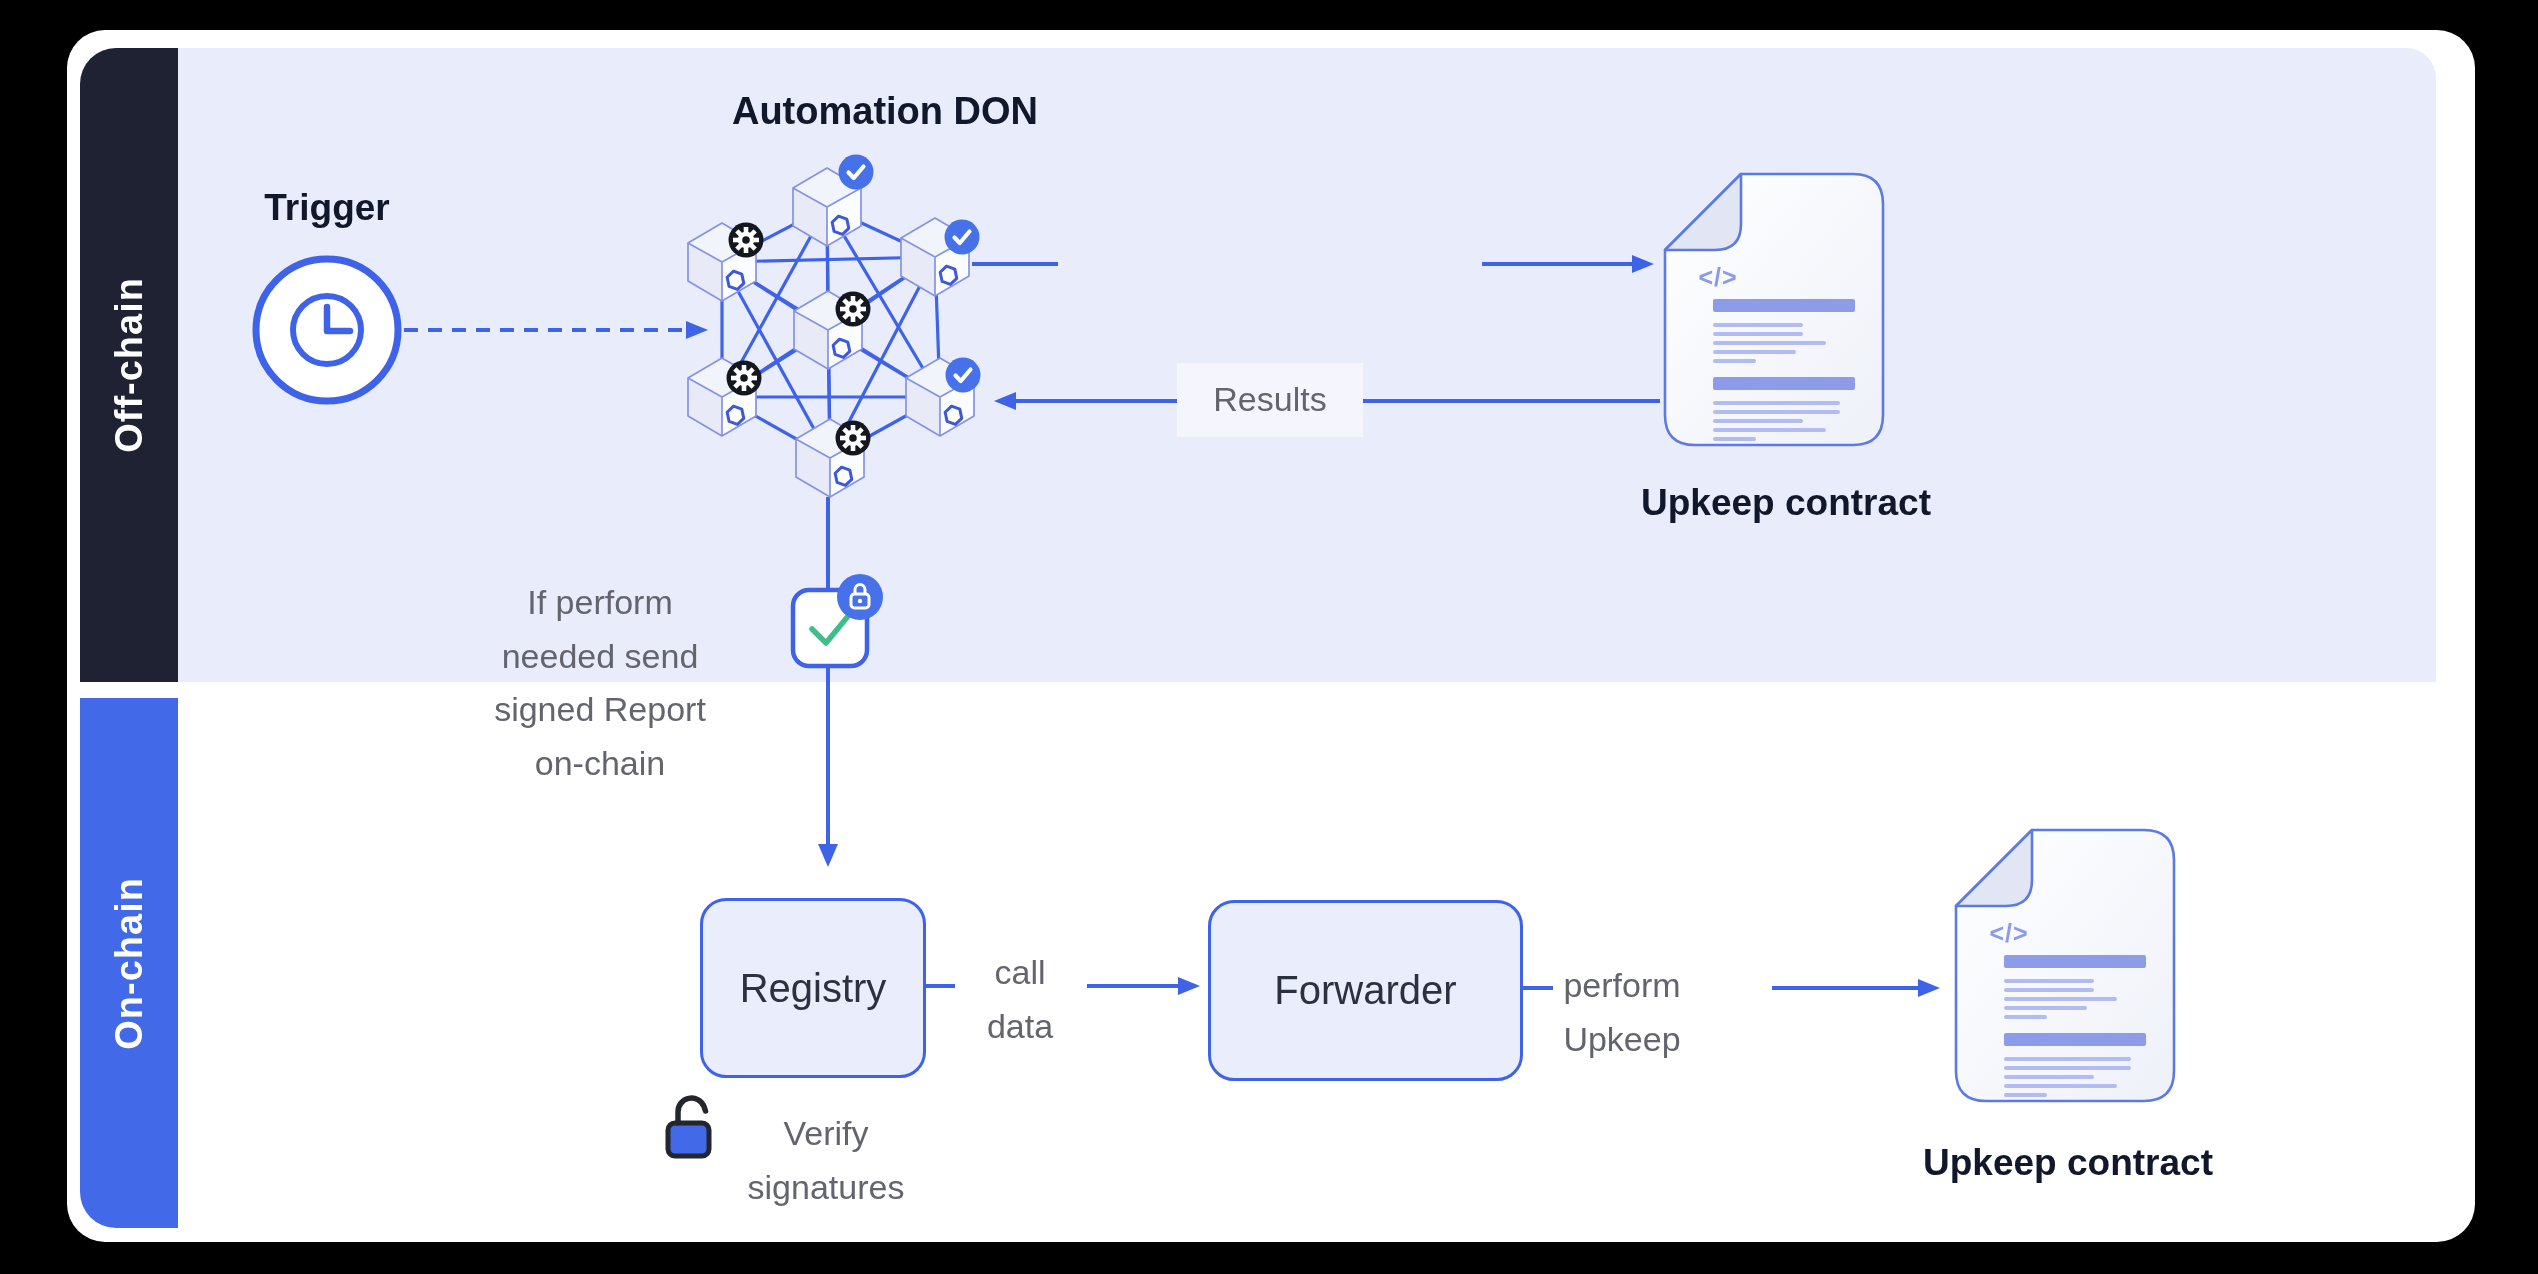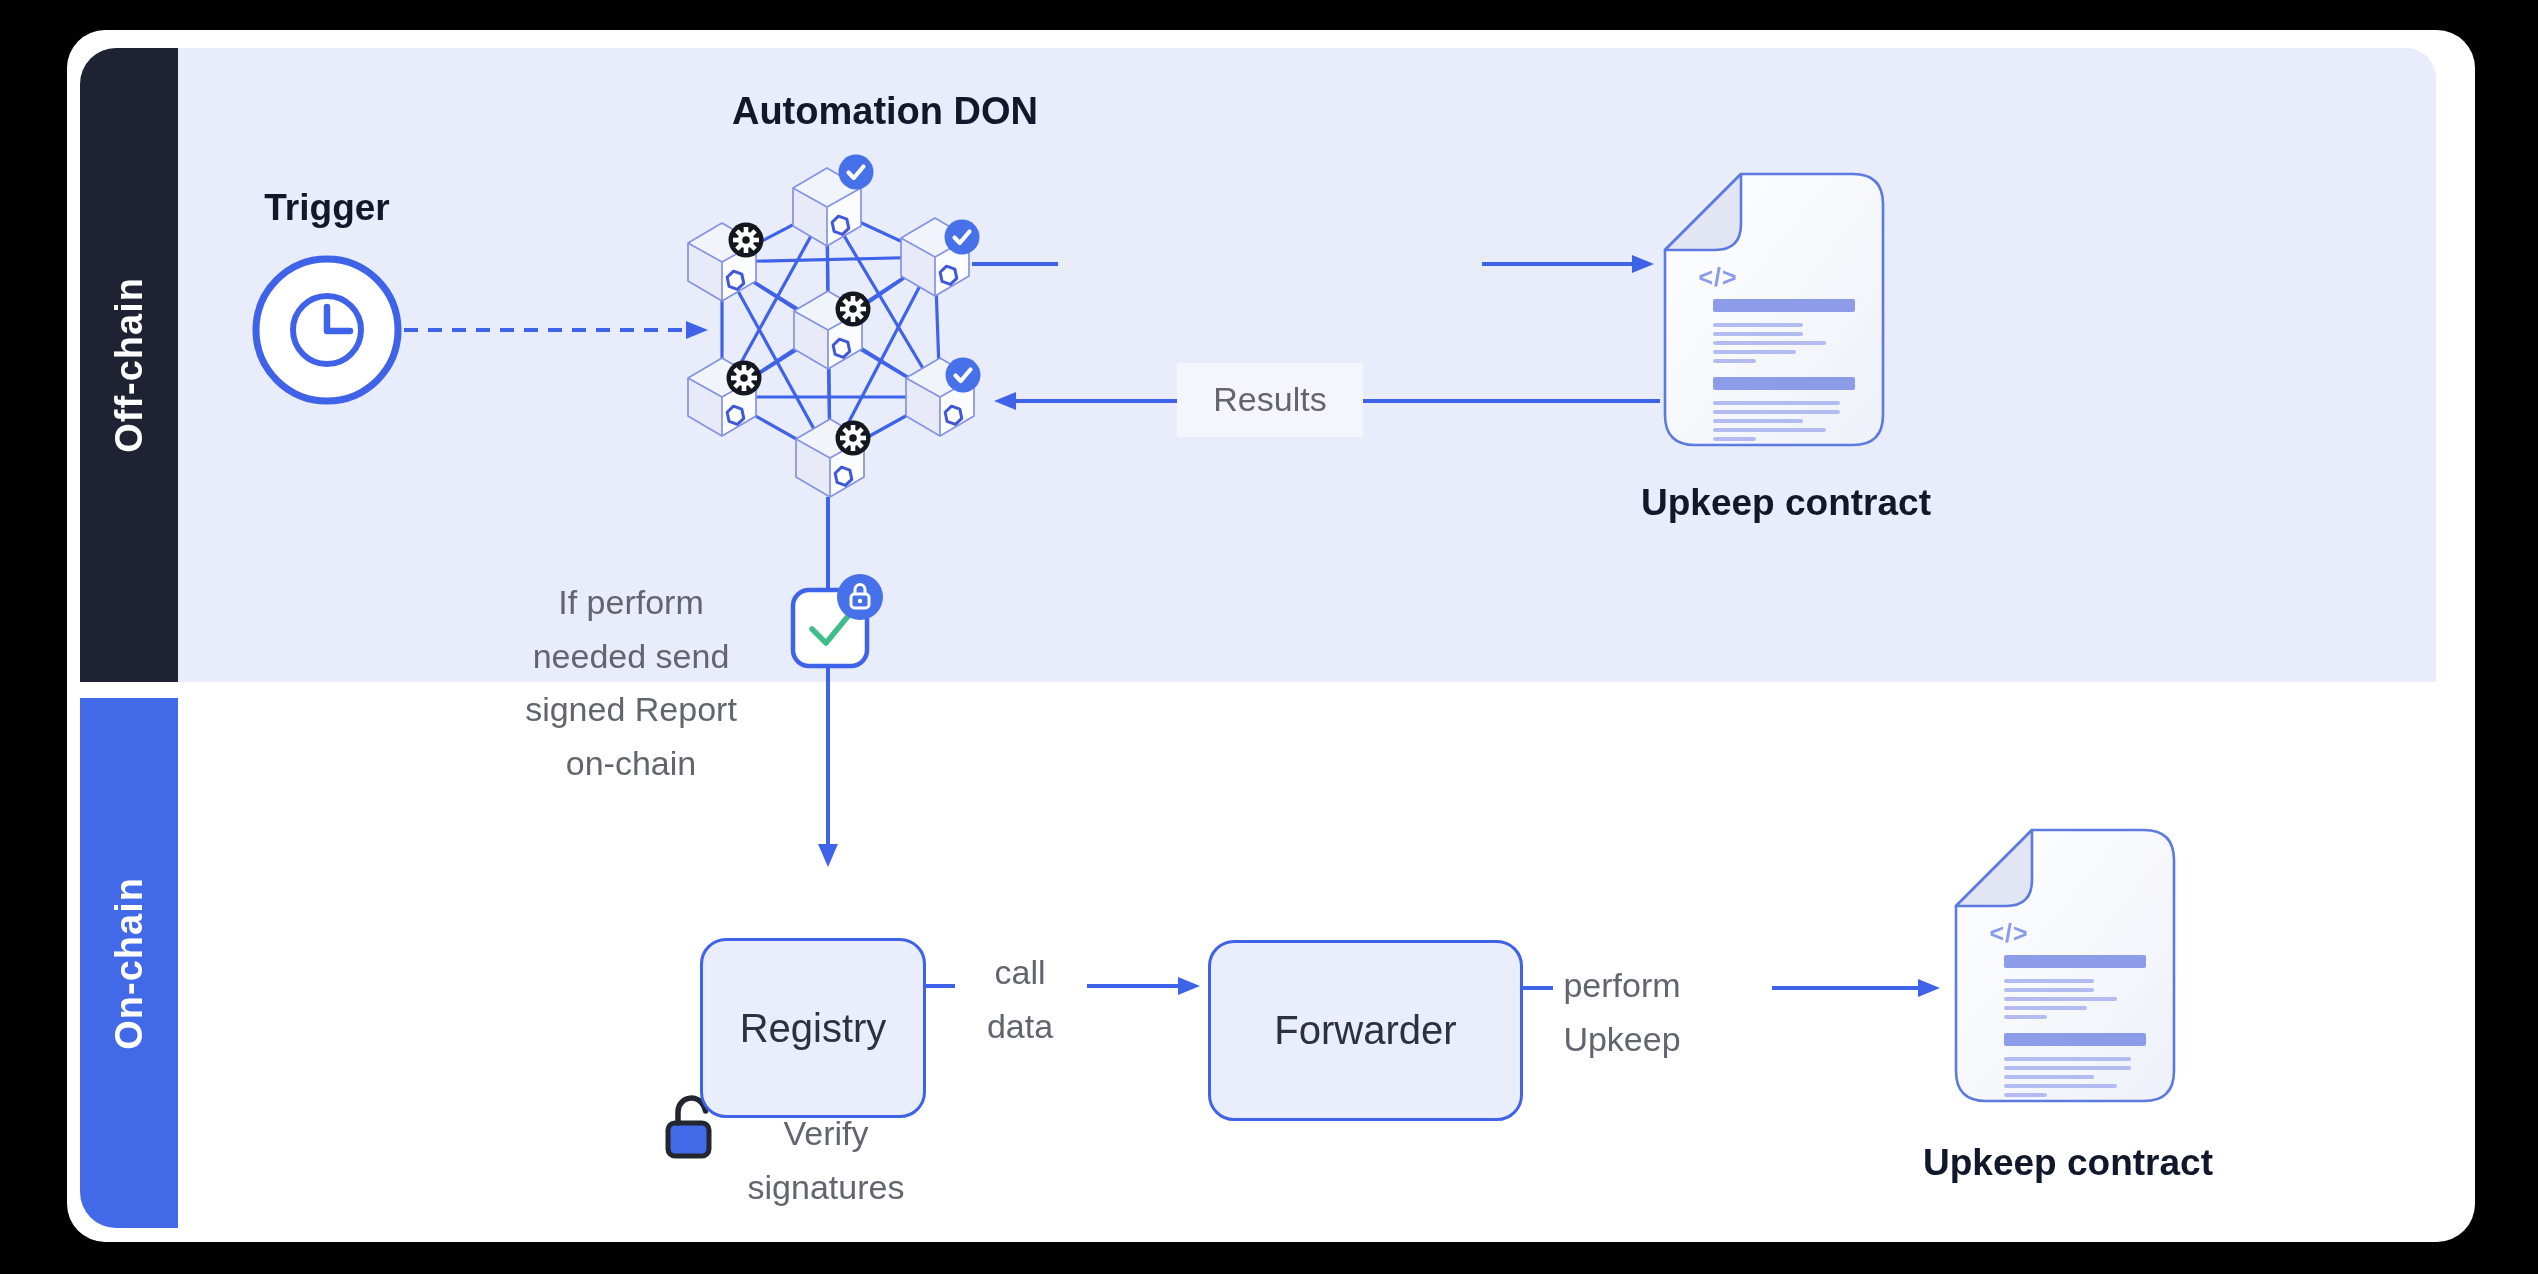--- a/index.html
+++ b/index.html
@@ -21,21 +21,21 @@
 
   .t { position:absolute; transform:translate(-50%,-50%); white-space:nowrap; text-align:center; }
   .h { font-weight:700; color:#12182b; }
   .gray { color:#63646e; font-weight:400; font-size:34px; line-height:53.5px; }
 
   .chip { position:absolute; background:rgba(255,255,255,0.55); display:flex;
           flex-direction:column; align-items:center; justify-content:center; }
 
   .node-box { position:absolute; border:3px solid #3f63e8; background:#eaedfb;
           border-radius:26px; display:flex; align-items:center; justify-content:center;
-          font-size:40px; color:#2c3140;margin-top:40px; }
+          font-size:40px; color:#2c3140; }
 
   .doc-code { position:absolute; transform:translate(-50%,-50%); font-weight:700;
           font-size:25px; letter-spacing:1px; color:#8b9ae9; }
 </style>
 </head>
 <body>
 
 <div id="canvas">
   <div class="page"></div>
   <div class="offchain-bg"></div>
@@ -197,21 +197,21 @@
   <div class="t h" style="left:853px; top:111px; font-size:38px;margin-left:32px;">Automation DON</div>
 
 
   <div class="chip gray" style="left:1177px; top:363px; width:186px; height:74px;">
     <div>Results</div>
   </div>
 
   <div class="t h" style="left:1786px; top:503px; font-size:37px;">Upkeep contract</div>
   <div class="doc-code" style="left:1718px; top:277px;">&lt;/&gt;</div>
 
-  <div class="t gray" style="left:631px; top:683px;text-align:center;">
+  <div class="t gray" style="left:600px; top:683px;text-align:center;">
     <div>If perform</div>
     <div>needed send</div>
     <div>signed Report</div>
     <div>on-chain</div>
   </div>
 
   <div class="node-box" style="left:700px; top:898px; width:220px; height:174px;">
     <span>Registry</span>
   </div>
 

